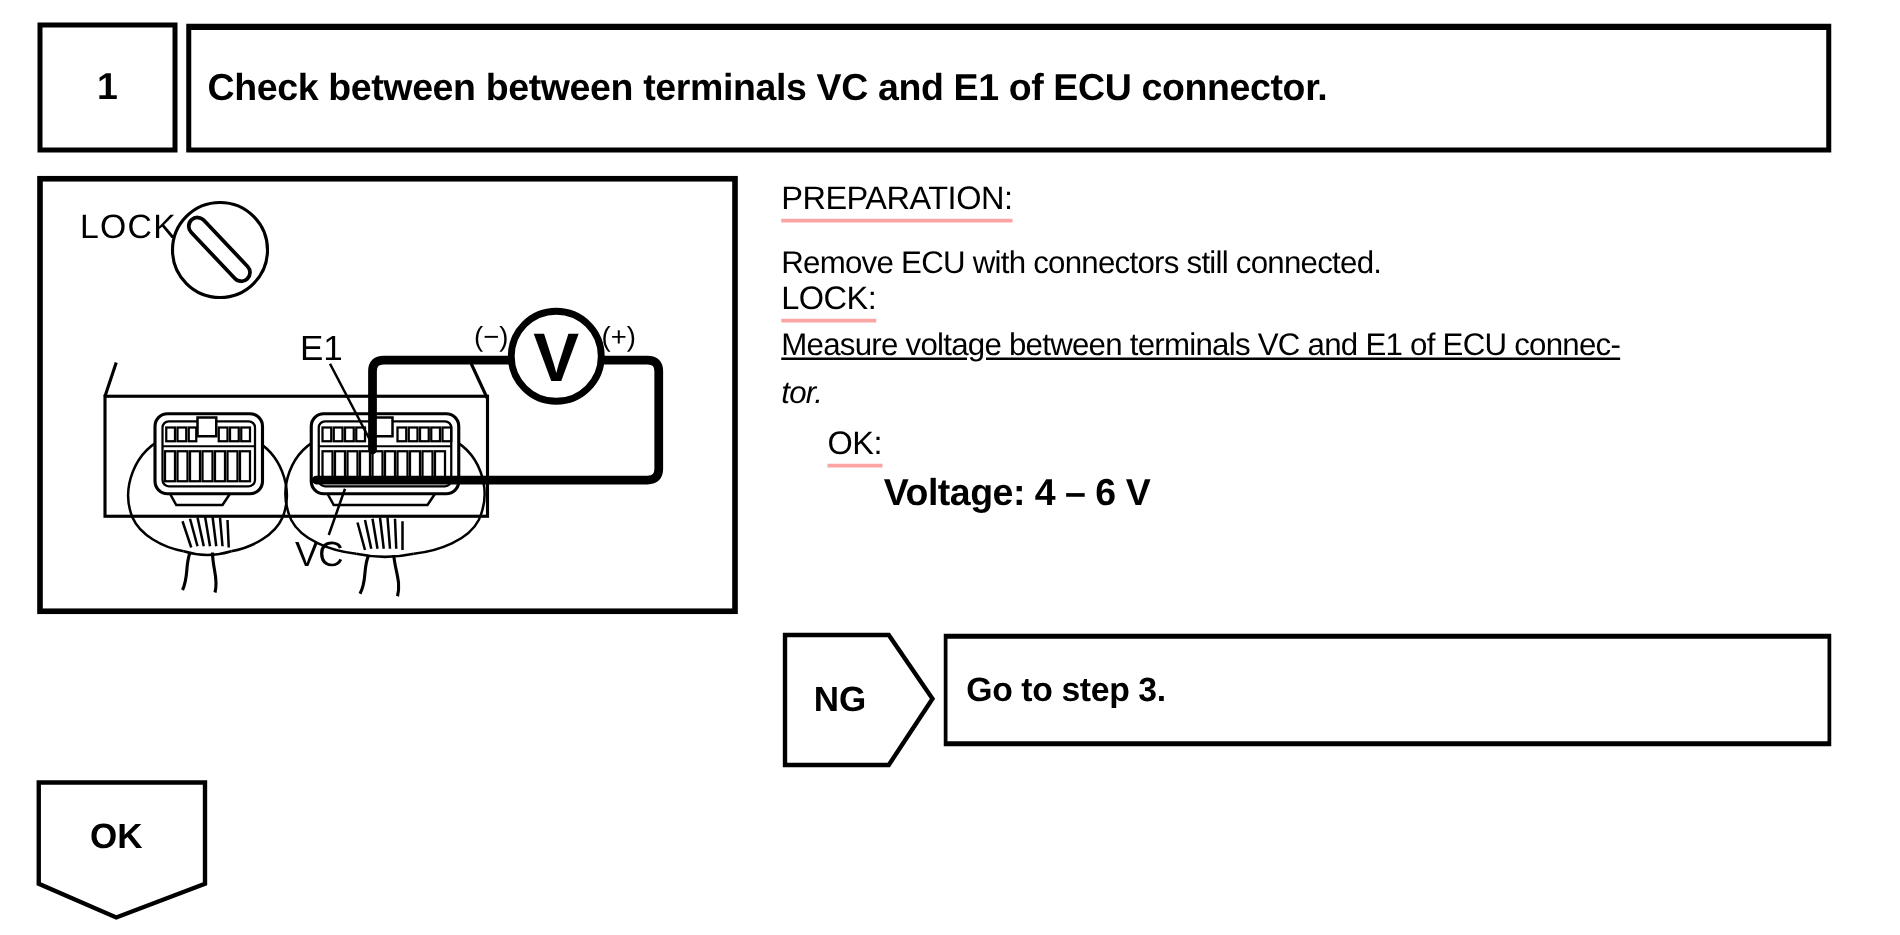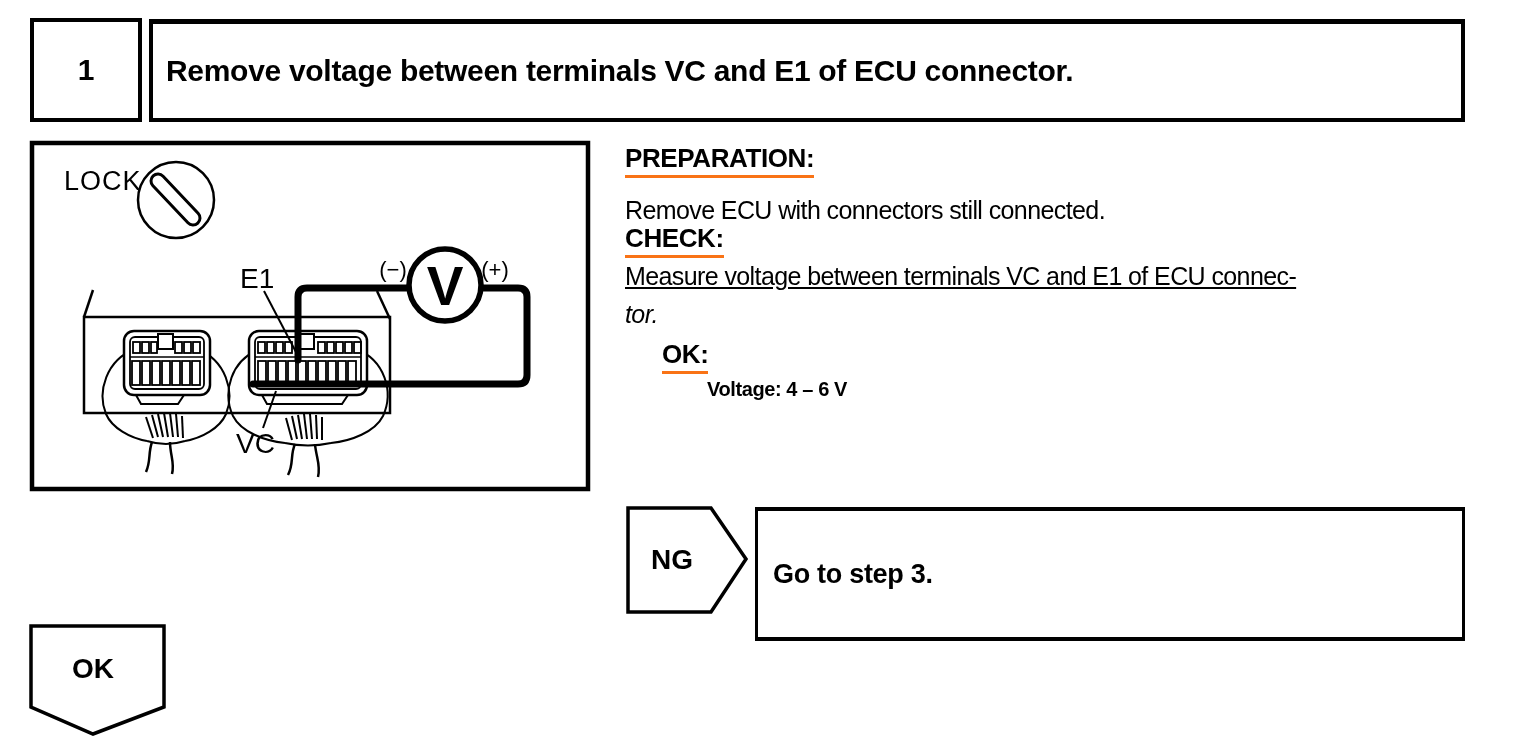--- a/index.html
+++ b/index.html
@@ -18,49 +18,49 @@
     position:absolute;left:149px;top:19px;width:1316px;height:103px;
     border:4px solid #000;border-top-width:5px;
     display:flex;align-items:center;padding-left:13px;
     font-size:30px;font-weight:700;letter-spacing:-0.3px;
   }
   
   .figure-svg{position:absolute;left:26px;top:137px;}
   .figure-svg text{font-family:"Liberation Sans",sans-serif;fill:#000;}
   
   .txt{position:absolute;white-space:nowrap;font-size:25px;letter-spacing:-0.6px;}
-  .h{font-size:26px;font-weight:700;letter-spacing:-0.4px;
-     border-bottom:3px solid #f97316;padding-bottom:1px;display:inline-block;}
+  .h{font-size:26px;font-weight:400;letter-spacing:-0.4px;
+     border-bottom:3px solid #fca5a5;padding-bottom:1px;display:inline-block;}
   .prep-h{left:625px;top:143px;}
   .prep-t{left:625px;top:196px;}
   .check-h{left:625px;top:223px;}
   .check-t1{left:625px;top:262px;text-decoration:underline;}
   .check-t2{left:625px;top:300px;font-style:italic;}
   .ok-h{left:662px;top:339px;}
-  .ok-s{left:707px;top:378px;font-size:20px;font-weight:700;letter-spacing:-0.4px;}
+  .ok-s{left:707px;top:378px;font-size:30px;font-weight:700;letter-spacing:-0.4px;}
   
   .badge{position:absolute;}
   .badge text{font-family:"Liberation Sans",sans-serif;font-weight:700;font-size:28px;fill:#000;}
   .go-box{
-    position:absolute;left:755px;top:507px;width:710px;height:134px;
+    position:absolute;left:755px;top:507px;width:710px;height:90px;
     border:4px solid #000;border-left-width:3px;border-right-width:3px;
     display:flex;align-items:center;padding-left:15px;
     font-size:27px;font-weight:700;letter-spacing:-0.3px;
   }
 </style>
 </head>
 <body>
 
 <div class="page">
 
   <div class="cell-num">
     <span>1</span>
   </div>
   <div class="cell-title">
-    <span>Remove voltage between terminals VC and E1 of ECU connector.</span>
+    <span>Check between between terminals VC and E1 of ECU connector.</span>
   </div>
 
   <svg class="figure-svg" width="572" height="368" viewBox="26 137 572 368">
 
     <rect x="32" y="143" width="556" height="346" fill="#fff" stroke="#000" stroke-width="4.5"></rect>
 
     <text x="64" y="190" font-size="27" letter-spacing="1">LOCK</text>
     <g>
       <circle cx="176" cy="200" r="38" fill="#fff" stroke="#000" stroke-width="2.5"></circle>
       <line x1="158" y1="181" x2="193" y2="218" stroke="#000" stroke-width="17" stroke-linecap="round"></line>
@@ -165,21 +165,21 @@
     </g>
     <text x="393" y="277" font-size="22" text-anchor="middle">(−)</text>
     <text x="495" y="277" font-size="22" text-anchor="middle">(+)</text>
   </svg>
 
   <div class="txt prep-h">
     <span class="h">PREPARATION:</span>
   </div>
   <div class="txt prep-t">Remove ECU with connectors still connected.</div>
   <div class="txt check-h">
-    <span class="h">CHECK:</span>
+    <span class="h">LOCK:</span>
   </div>
   <div class="txt check-t1">Measure voltage between terminals VC and E1 of ECU connec-</div>
   <div class="txt check-t2">tor.</div>
   <div class="txt ok-h">
     <span class="h">OK:</span>
   </div>
   <div class="txt ok-s">Voltage: 4 – 6 V</div>
 
   <svg class="badge" style="left:625px;top:504px;" width="126" height="112" viewBox="0 0 126 112">
     <polygon points="3,4 86,4 121,55 86,108 3,108" fill="#fff" stroke="#000" stroke-width="3.5"></polygon>

